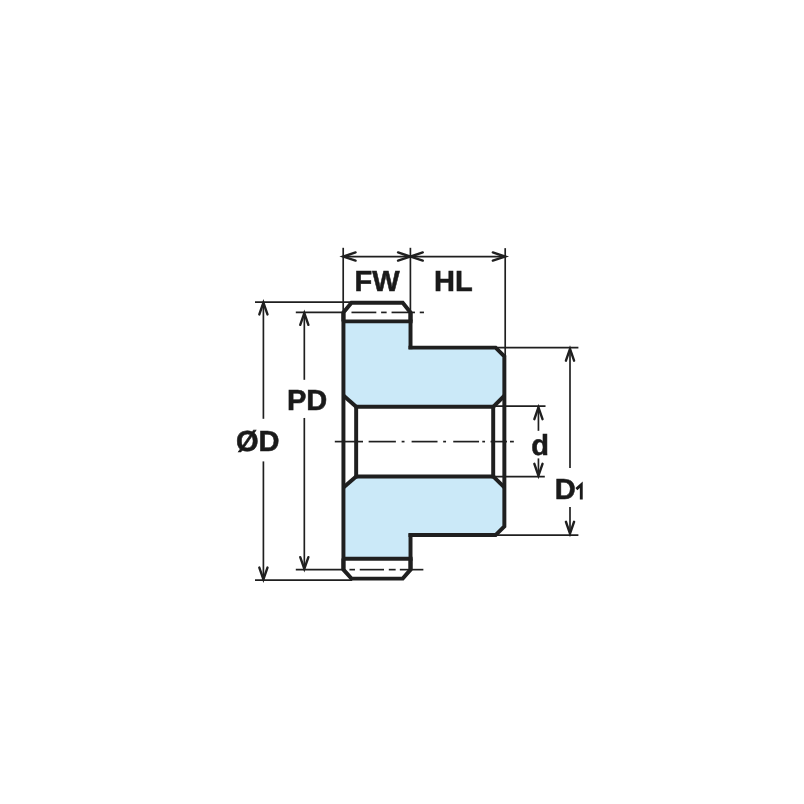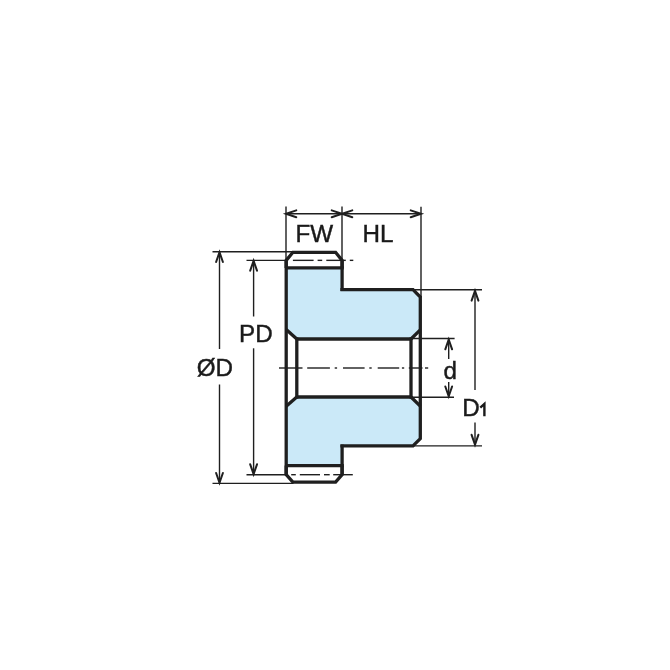--- a/index.html
+++ b/index.html
@@ -1,16 +1,16 @@
 <!DOCTYPE html>
 <html><head>
 <meta charset="utf-8">
 <style>
   html,body{margin:0;padding:0;background:#ffffff;}
-  .wrap{width:670px;height:670px;position:relative;background:#ffffff;}
+  .wrap{width:670px;height:670px;position:relative;background:#ffffff;font-weight:bold;}
   svg{display:block;}
   text{font-family:"Liberation Sans", sans-serif; fill:#1a1a1a; stroke:#1a1a1a; stroke-width:0.45px;}
 </style>
 </head>
 <body>
 <div class="wrap">
 <svg width="670" height="670" viewBox="0 0 670 670" xmlns="http://www.w3.org/2000/svg">
 
   <rect x="0" y="0" width="670" height="670" fill="#ffffff"></rect>
 

